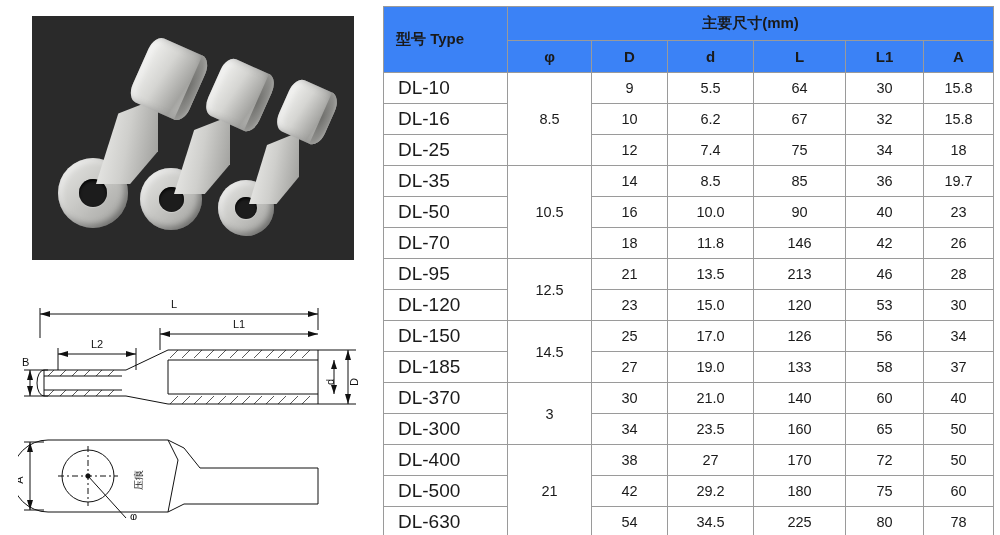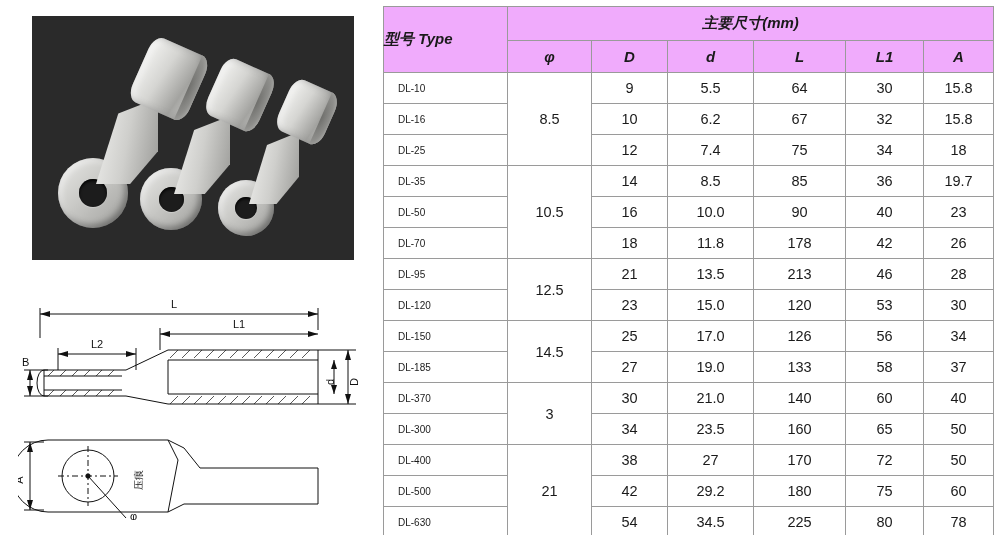--- a/index.html
+++ b/index.html
@@ -103,33 +103,33 @@
     border: 1px solid #9a9a9a;
     text-align: center;
     font-size: 14.5px;
     color: #1a1a1a;
     font-family: "Liberation Sans", sans-serif;
     padding: 0;
     height: 30px;
     font-weight: normal;
   }
   table.spec thead th {
-    background: #f0abfc;
+    background: #3b82f6;
     font-weight: bold;
     font-size: 15px;
-    font-style: italic;
   }
   table.spec thead th.type-head {
     text-align: left;
+    padding-left: 12px;
     font-size: 15px;
   }
   table.spec tbody td.type-cell {
     text-align: left;
     padding-left: 14px;
-    font-size: 10px;
+    font-size: 19px;
   }
   table.spec tbody td.phi-cell {
     font-size: 14.5px;
   }
   .col-type { width: 124px; }
   .col-phi  { width: 84px; }
   .col-d1   { width: 76px; }
   .col-d2   { width: 86px; }
   .col-l    { width: 92px; }
   .col-l1   { width: 78px; }
@@ -363,21 +363,21 @@
           <td>10.0</td>
           <td>90</td>
           <td>40</td>
           <td>23</td>
         </tr>
 
         <tr>
           <td class="type-cell">DL-70</td>
           <td>18</td>
           <td>11.8</td>
-          <td>178</td>
+          <td>146</td>
           <td>42</td>
           <td>26</td>
         </tr>
 
         <tr>
           <td class="type-cell">DL-95</td>
           <td class="phi-cell" rowspan="2">12.5</td>
           <td>21</td>
           <td>13.5</td>
           <td>213</td>

